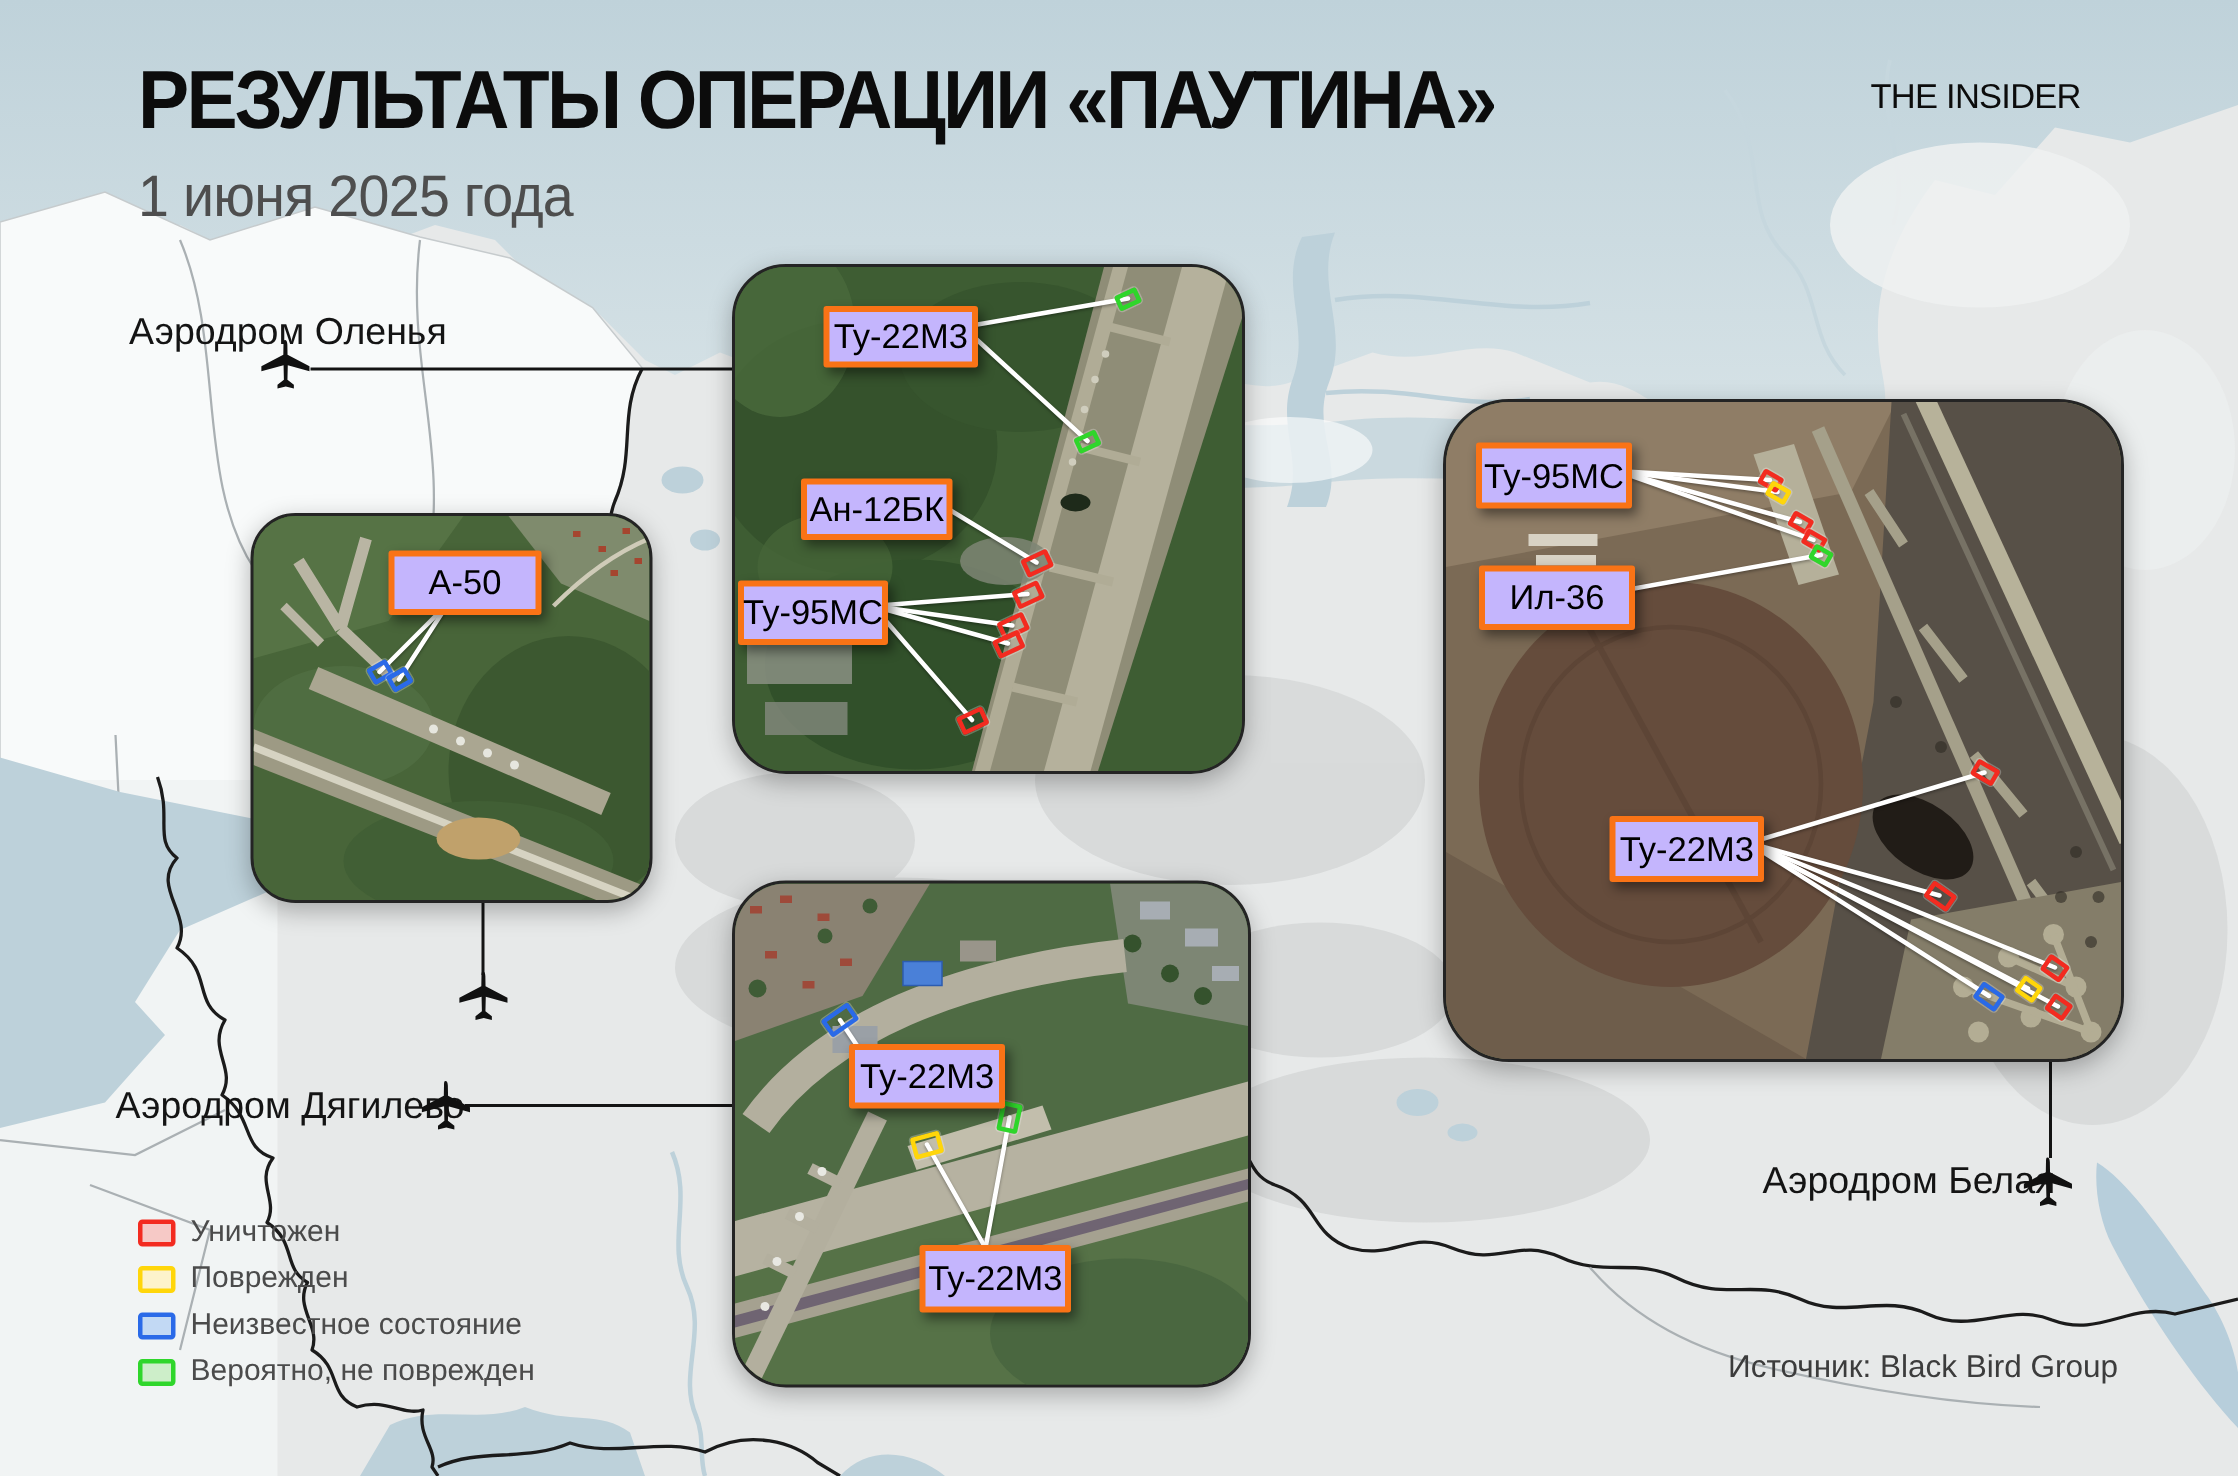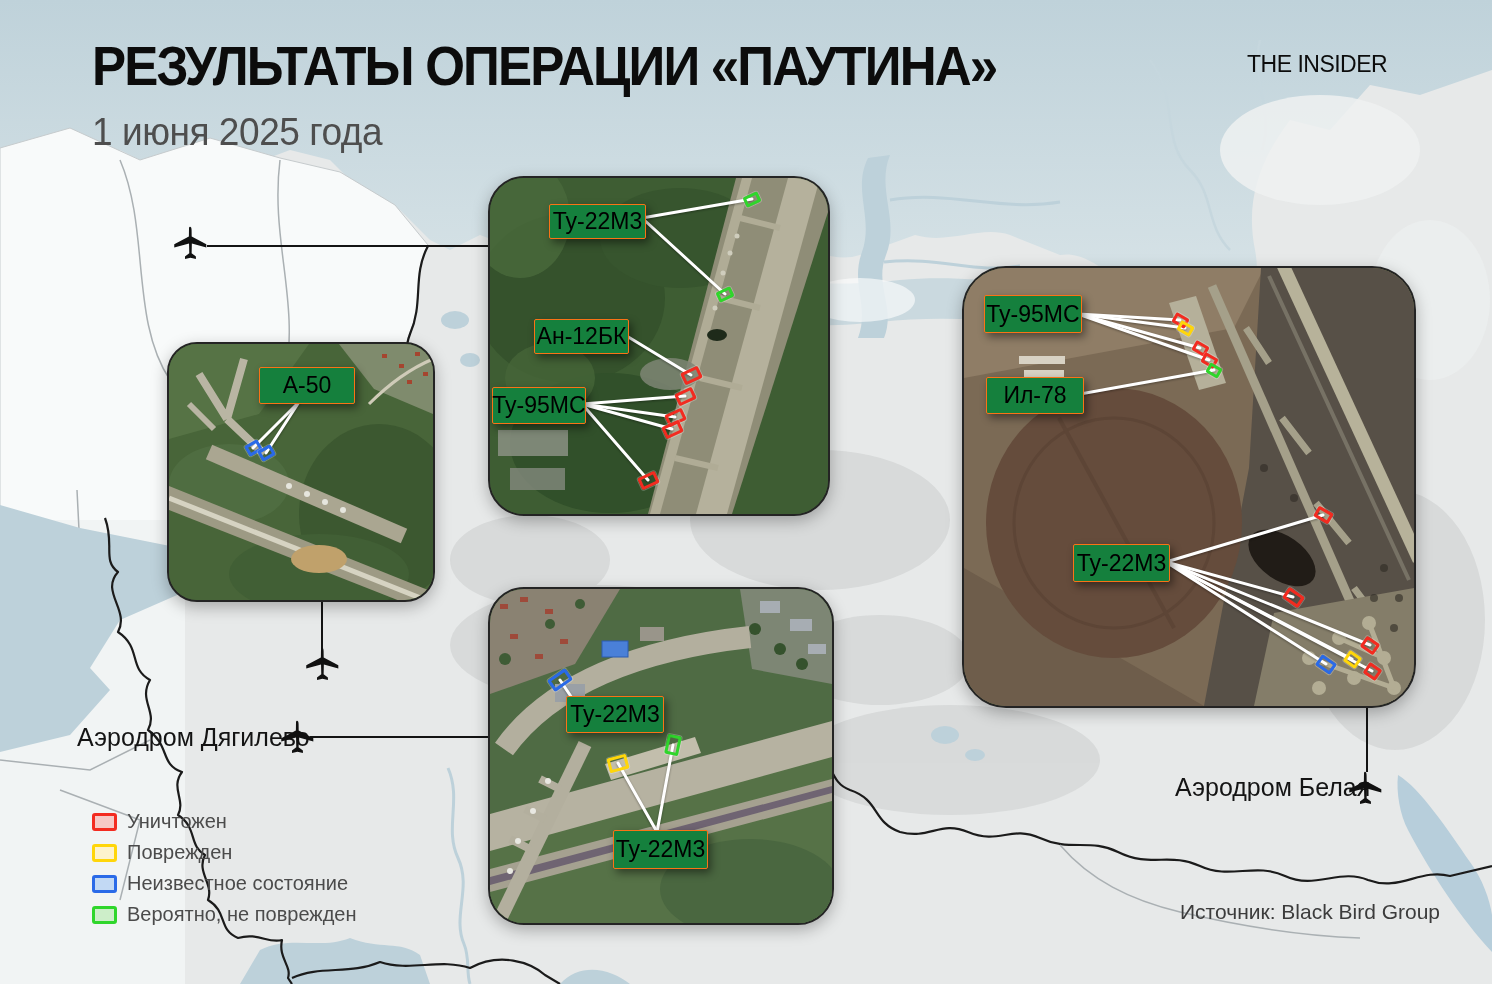--- a/index.html
+++ b/index.html
@@ -23,33 +23,33 @@
 
   
   .inset{position:absolute;overflow:hidden;border:2px solid #242424;z-index:2;
          box-shadow:0 5px 16px rgba(0,0,0,.28);background:#44603a;}
   .inset > svg.bg{position:absolute;left:0;top:0;z-index:0;}
   .inset > svg.lines{position:absolute;left:0;top:0;z-index:2;
          filter:drop-shadow(0 1px 1px rgba(0,0,0,.35));}
   .marker{position:absolute;z-index:3;box-sizing:border-box;border:3px solid #fff;
           border-radius:2px;background:transparent;
           box-shadow:0 0 0 1px rgba(255,255,255,.25);}
-  .callout{position:absolute;z-index:4;background:#15803d;border:1px solid #f97316;
+  .callout{position:absolute;z-index:4;background:#c4b5fd;border:4px solid #f97316;
            border-radius:2px;box-shadow:3px 4px 8px rgba(0,0,0,.45);
            display:flex;align-items:center;justify-content:center;
            font-size:23px;color:#000;white-space:nowrap;}
 
   
   .legend{position:absolute;left:92px;top:812px;z-index:6;}
   .legend-row{display:flex;align-items:center;margin-bottom:12px;height:19px;}
   .legend-swatch{box-sizing:border-box;width:25px;height:18px;border:3px solid #000;
                  border-radius:3px;flex:0 0 auto;}
   .legend-label{margin-left:10px;font-size:20px;color:#4b4b4b;}
 
-  .source{position:absolute;left:1152px;top:900px;z-index:6;font-size:21px;color:#3c3c3c;white-space:nowrap;margin-left:28px;}
+  .source{position:absolute;left:1152px;top:900px;z-index:6;font-size:21px;color:#3c3c3c;white-space:nowrap;}
 </style>
 </head>
 <body>
 
 <div class="canvas">
 
   <svg id="map" width="1492" height="984" viewBox="0 0 1492 984">
     <defs>
       <linearGradient id="seaG" x1="0" y1="0" x2="0" y2="1">
         <stop offset="0" stop-color="#bfd2da"></stop>
@@ -135,20 +135,21 @@
       <line x1="1367" y1="704" x2="1367" y2="772"></line>
     </g>
   </svg>
 
   <div class="header">
     <h1 class="title">РЕЗУЛЬТАТЫ ОПЕРАЦИИ «ПАУТИНА»</h1>
     <div class="subtitle">1 июня 2025 года</div>
   </div>
   <div class="logo">THE INSIDER</div>
 
+  <div class="airfield-label" style="left:86px;top:207px;">Аэродром Оленья</div>
   <div class="airfield-label" style="left:77px;top:723px;">Аэродром Дягилево</div>
   <div class="airfield-label" style="left:1175px;top:773px;">Аэродром Белая</div>
 
   <span class="plane" style="left:172px;top:224px;">
     <svg viewBox="0 0 64 64">
         <path fill="#111" d="M32 3c1.8 0 2.7 2.2 2.8 5.5L35 20.5 61 34v6L35.3 32.8 34.9 50l7.6 6v4.5L32.9 58l-9.8 2.5V56l7.6-6-.4-17.2L4 40v-6l26-13.5.2-12C30.3 5.2 30.2 3 32 3z"></path>
       </svg>
   </span>
   <span class="plane" style="left:304px;top:645px;">
     <svg viewBox="0 0 64 64">
@@ -351,21 +352,21 @@
       <g fill="#2e2a24" opacity=".6">
           <circle cx="420" cy="300" r="4"></circle>
           <circle cx="435" cy="330" r="4"></circle>
           <circle cx="410" cy="330" r="4"></circle>
           <circle cx="430" cy="360" r="4"></circle>
           <circle cx="300" cy="200" r="4"></circle>
           <circle cx="330" cy="230" r="4"></circle>
         </g>
     </svg>
     <div class="callout" style="left: 20px; top: 27px; width: 96px; height: 36px;">Ту-95МС</div>
-    <div class="callout" style="left: 22px; top: 109px; width: 96px; height: 35px;">Ил-78</div>
+    <div class="callout" style="left: 22px; top: 109px; width: 96px; height: 35px;">Ил-36</div>
     <div class="callout" style="left: 109px; top: 276px; width: 95px; height: 36px;">Ту-22М3</div>
   <svg class="lines" width="450" height="438">
         <line x1="114" y1="46" x2="216" y2="52" stroke="#ffffff" stroke-width="3" stroke-linecap="round"></line>
         <line x1="114" y1="46" x2="221" y2="60" stroke="#ffffff" stroke-width="3" stroke-linecap="round"></line>
         <line x1="114" y1="46" x2="236" y2="80" stroke="#ffffff" stroke-width="3" stroke-linecap="round"></line>
         <line x1="114" y1="46" x2="245" y2="92" stroke="#ffffff" stroke-width="3" stroke-linecap="round"></line>
         <line x1="116" y1="126" x2="250" y2="102" stroke="#ffffff" stroke-width="3" stroke-linecap="round"></line>
         <line x1="202" y1="294" x2="359" y2="247" stroke="#ffffff" stroke-width="3" stroke-linecap="round"></line>
         <line x1="202" y1="294" x2="329" y2="329" stroke="#ffffff" stroke-width="3" stroke-linecap="round"></line>
         <line x1="202" y1="294" x2="406" y2="377" stroke="#ffffff" stroke-width="3" stroke-linecap="round"></line>

